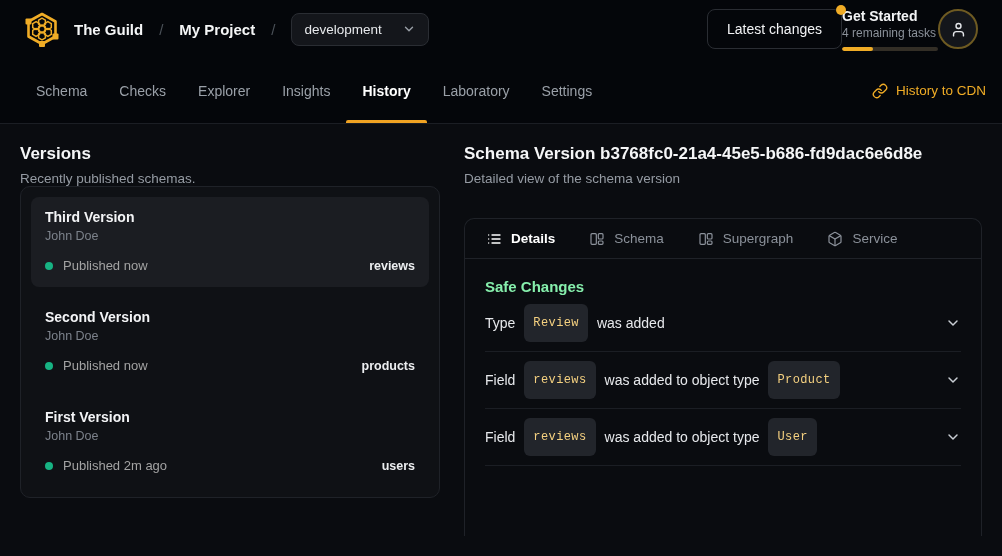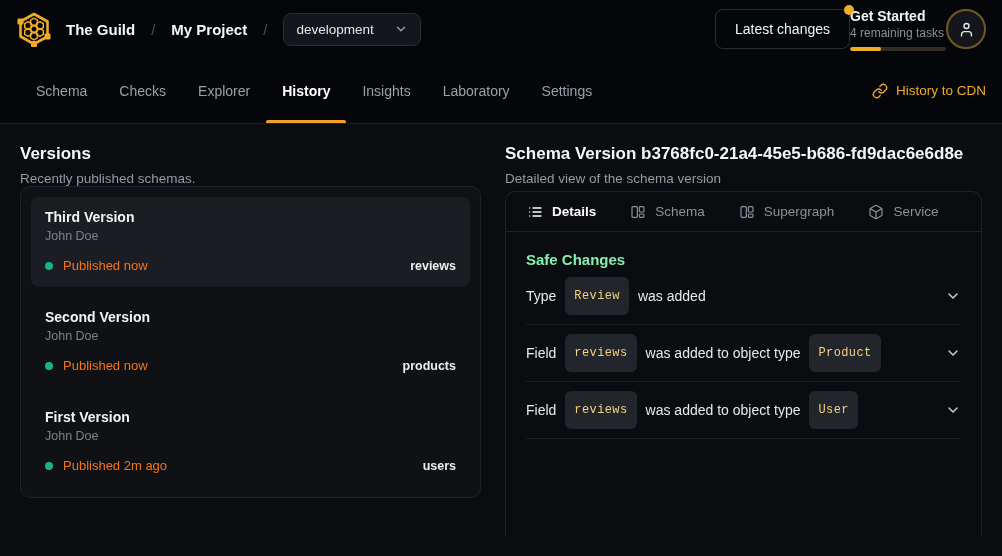--- a/index.html
+++ b/index.html
@@ -8,21 +8,21 @@
     background:#0a0c10;
     color:#f3f4f6;
     font-family:"Liberation Sans","DejaVu Sans",sans-serif;
     font-size:14px;
   }
   svg { display:block; }
 
   
   .topbar { background:#04060a; }
   .header {
-    height:58px; display:flex; align-items:center; padding:0 16px;
+    height:58px; display:flex; align-items:center; padding:0 24px;
   }
   .logo { width:36px; height:36px; margin-right:14px; }
   .brand, .project { font-size:15px; font-weight:600; color:#f5f6f7; }
   .crumb-sep { color:#4b5158; font-size:15px; margin:0 16px; }
   .env-select {
     display:flex; align-items:center; gap:20px;
     background:#14161b; border:1px solid #2a2d33; border-radius:8px;
     padding:8px 12px; font-size:13.5px; color:#e7e9ec; cursor:pointer;
   }
   .header-right { margin-left:auto; display:flex; align-items:center; }
@@ -60,40 +60,40 @@
   .nav-tab.active { color:#ffffff; font-weight:600; }
   .nav-tab.active::after {
     content:""; position:absolute; left:0; right:0; bottom:0; height:3px;
     background:#f0a322; border-radius:2px 2px 0 0;
   }
   .nav-right { margin-left:auto; display:flex; align-items:center; gap:8px; color:#f0ac26; font-size:13.5px; cursor:pointer; }
 
   
   .content { display:flex; padding:20px; gap:24px; height:432px; }
 
-  .left-col { width:461px; flex:none; }
+  .left-col { width:420px; flex:none; }
   .panel-title { font-size:17px; font-weight:700; color:#f5f6f7; }
   .panel-sub { font-size:13.5px; color:#959ba3; margin-top:7px; }
 
   .versions-card {
     background:#0f1115; border:1px solid #1f2228;
     border-radius:10px; padding:10px; display:flex; flex-direction:column; gap:10px;
   }
   .version-item { border-radius:8px; padding:12px 14px 14px; cursor:pointer; }
   .version-item.selected { background:#1b1d22; }
   .vi-title { font-size:14px; font-weight:600; color:#f3f4f6; }
   .vi-author { font-size:12.5px; color:#7c828b; margin-top:4px; }
   .vi-status-row { display:flex; align-items:center; margin-top:15px; }
   .vi-dot { width:8px; height:8px; border-radius:50%; background:#17b383; margin-right:10px; }
-  .vi-status { font-size:13px; color:#f97316; }
+  .vi-status { font-size:13px; color:#a3a3a3; }
   .vi-tag { margin-left:auto; font-size:12.5px; font-weight:600; color:#eceef0; }
 
   .right-col { flex:1; display:flex; flex-direction:column; }
   .detail-card {
-    margin-top:5px; border:1px solid #1f2228; border-bottom:none;
+    margin-top:32px; border:1px solid #1f2228; border-bottom:none;
     border-radius:10px 10px 0 0; flex:1;
   }
   .detail-tabs {
     display:flex; align-items:center; gap:34px; height:40px; padding:0 21px;
     border-bottom:1px solid #1f2228;
   }
   .detail-tab { display:flex; align-items:center; gap:9px; font-size:13.5px; color:#8b919a; cursor:pointer; }
   .detail-tab.active { color:#ffffff; font-weight:600; }
   .detail-tab.active svg { stroke:#ffffff; }
   .detail-tab svg { stroke:#8b919a; }
@@ -169,22 +169,22 @@
         </span>
       </div>
     </div>
   </div>
 
   <div class="nav">
     <div class="nav-tabs">
       <div class="nav-tab">Schema</div>
       <div class="nav-tab">Checks</div>
       <div class="nav-tab">Explorer</div>
+      <div class="nav-tab">Insights</div>
       <div class="nav-tab active">History</div>
-      <div class="nav-tab">Insights</div>
       <div class="nav-tab">Laboratory</div>
       <div class="nav-tab">Settings</div>
     </div>
     <div class="nav-right">
       <span>
         <svg viewBox="0 0 24 24" width="16" height="16" fill="none" stroke="#f0ac26" stroke-width="2" stroke-linecap="round" stroke-linejoin="round">
           <path d="M10 13a5 5 0 0 0 7.54.54l3-3a5 5 0 0 0-7.07-7.07l-1.72 1.71"></path>
           <path d="M14 11a5 5 0 0 0-7.54-.54l-3 3a5 5 0 0 0 7.07 7.07l1.71-1.71"></path>
         </svg>
       </span>

